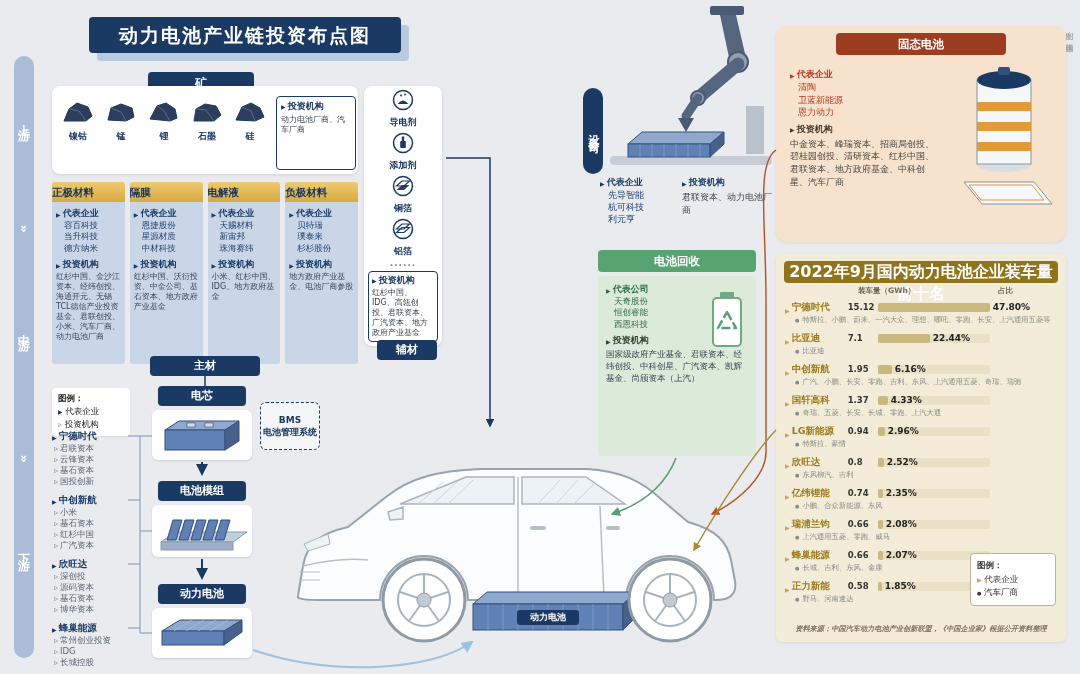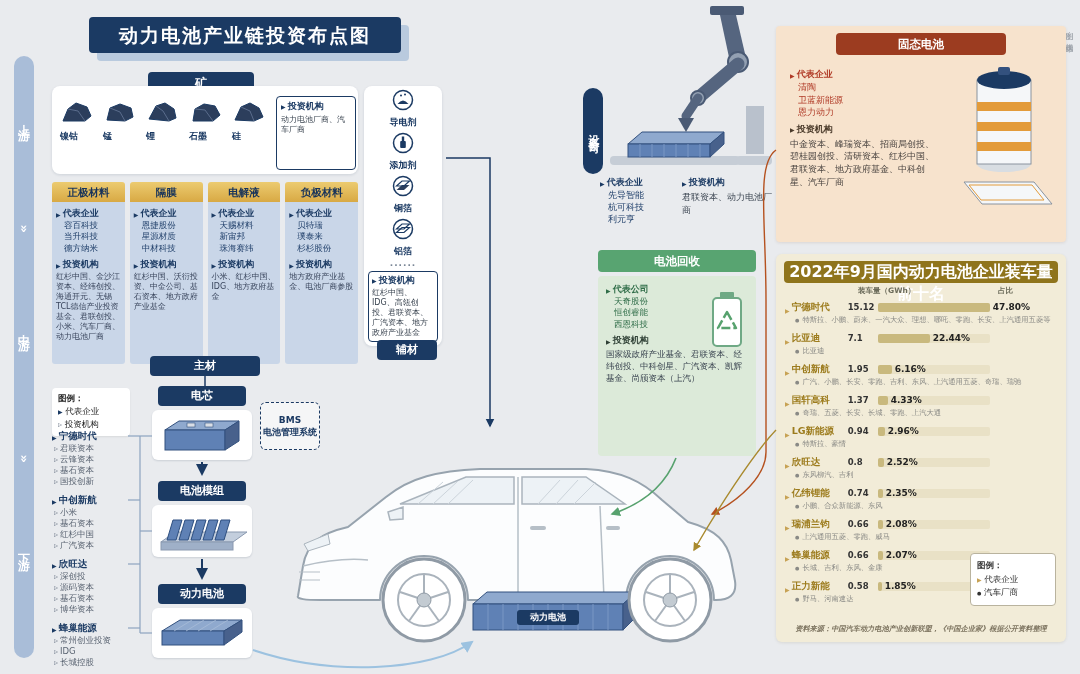--- a/index.html
+++ b/index.html
@@ -22,45 +22,45 @@
               font-size:12px;letter-spacing:6px;text-align:center}
   .rail-chev{position:absolute;left:3px;width:14px;color:#fff;font-weight:bold;font-size:13px;transform:rotate(90deg)}
   
   .mk-f::before{content:"▶";font-size:6px}
   .mk-h::before{content:"▹";font-size:8px;color:#7c8694}
   .mk-d::before{content:"●";font-size:5px}
   .sec-label{font-weight:bold;font-size:9px;color:#1b3a63;display:flex;align-items:center;gap:2px}
   .mt{margin-top:4px}
   
   .minerals{position:absolute;left:8px;top:13px;display:flex;gap:7px}
-  .mineral{width:36px;text-align:left}
+  .mineral{width:36px;text-align:center}
   .mlabel{font-size:9px;font-weight:bold;color:#1b3a63;margin-top:1px}
   .mini-inv{position:absolute;border:1px solid #1b3a63;border-radius:4px;padding:4px;font-size:8px;line-height:1.3}
   .inv-text{color:#3a4450;margin-top:2px}
   
   .mcols{left:52px;top:182px;width:306px;display:flex;gap:5px}
   .mcol{flex:1;display:flex;flex-direction:column}
-  .mhead{height:20px;line-height:20px;text-align:center;font-size:10.5px;font-weight:bold;color:#17335a;
+  .mhead{height:20px;line-height:20px;text-align:left;font-size:10.5px;font-weight:bold;color:#17335a;
          background:linear-gradient(#eccb70,#d8a944);border-radius:3px 3px 0 0}
   .mbody{background:#c9d6e8;border-radius:0 0 3px 3px;padding:5px 4px;height:152px;font-size:8.5px}
   .co{color:#21406b;line-height:1.35;padding-left:8px}
   .inv{color:#39455c;font-size:8px;line-height:1.25;margin-top:1px}
   
   .aux-item{height:40px;text-align:center;padding-top:3px}
   .aux-item span{display:block;font-size:9px;font-weight:bold;color:#1b3a63;margin-top:1px}
   .dots{text-align:center;color:#7a8696;font-size:9px;font-weight:bold;letter-spacing:1px}
   .aux-invbox{margin:3px 4px 0;border:1px solid #1b3a63;border-radius:4px;padding:3px;font-size:8px;line-height:1.25}
   
   .eq-block{display:flex;gap:10px;font-size:9px}
   
   .rec-head{height:22px;line-height:22px;background:#58a471;color:#fff;font-weight:bold;text-align:center;border-radius:4px;font-size:11.5px}
   .rec-body{background:#dcead9;border-radius:4px;padding:7px 8px;font-size:8.5px}
   .rec-body .co{color:#2f6d48}
   
-  .solid-panel{background:#f7e3cd;border-radius:4px;box-shadow:0 1px 3px rgba(120,70,30,.12)}
+  .solid-panel{background:#f7e3cd;border-radius:12px;box-shadow:0 1px 3px rgba(120,70,30,.12)}
   .solid-head{width:170px;height:22px;line-height:22px;margin:7px auto 0;background:#9c3c20;color:#fff;font-weight:bold;
               text-align:center;border-radius:4px;font-size:11.5px}
   .solid-left{position:absolute;left:14px;top:42px;width:152px;font-size:9px}
   .solid-left .co{color:#b03a26;padding-left:8px;line-height:1.4}
   
   .rank-panel{background:#f2ecd8;border-radius:6px;box-shadow:0 1px 3px rgba(110,90,30,.12)}
   .rank-head{width:274px;height:22px;line-height:22px;margin:7px auto 0;background:#8f741c;color:#fff;font-weight:bold;
              text-align:center;border-radius:4px;font-size:16px}
   .rank-cols{position:relative;height:12px;margin-top:3px;font-size:7.5px;font-weight:bold;color:#6b6b5a}
   .rank-cols .c1{position:absolute;left:82px}

